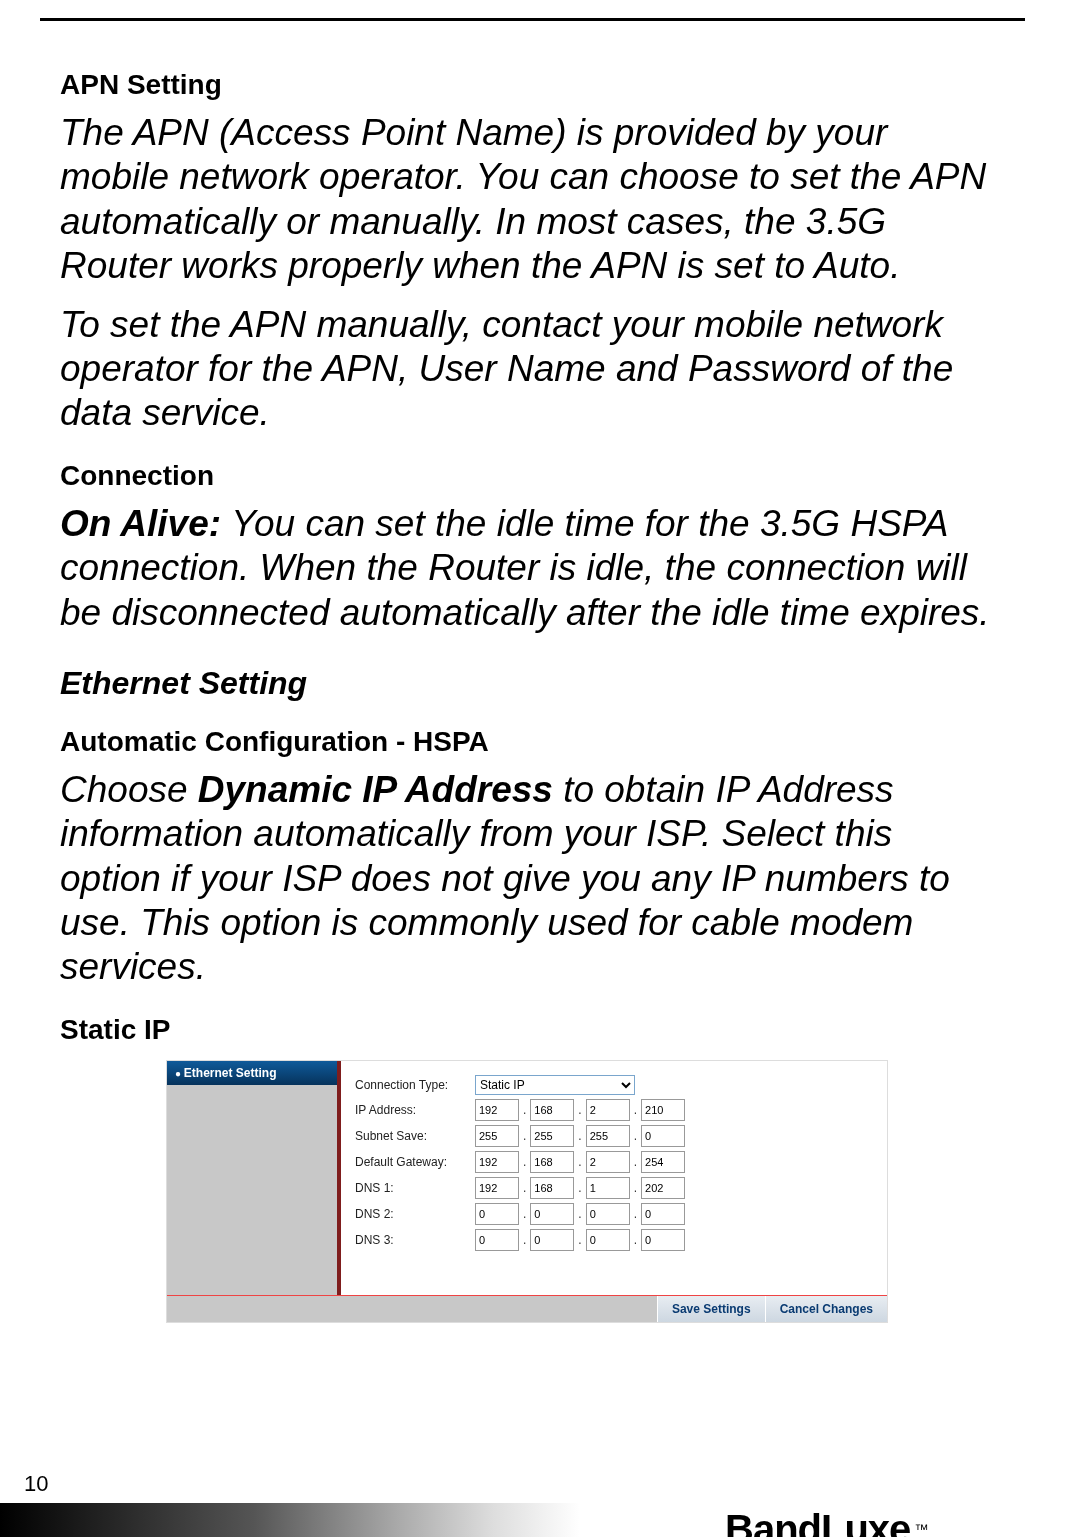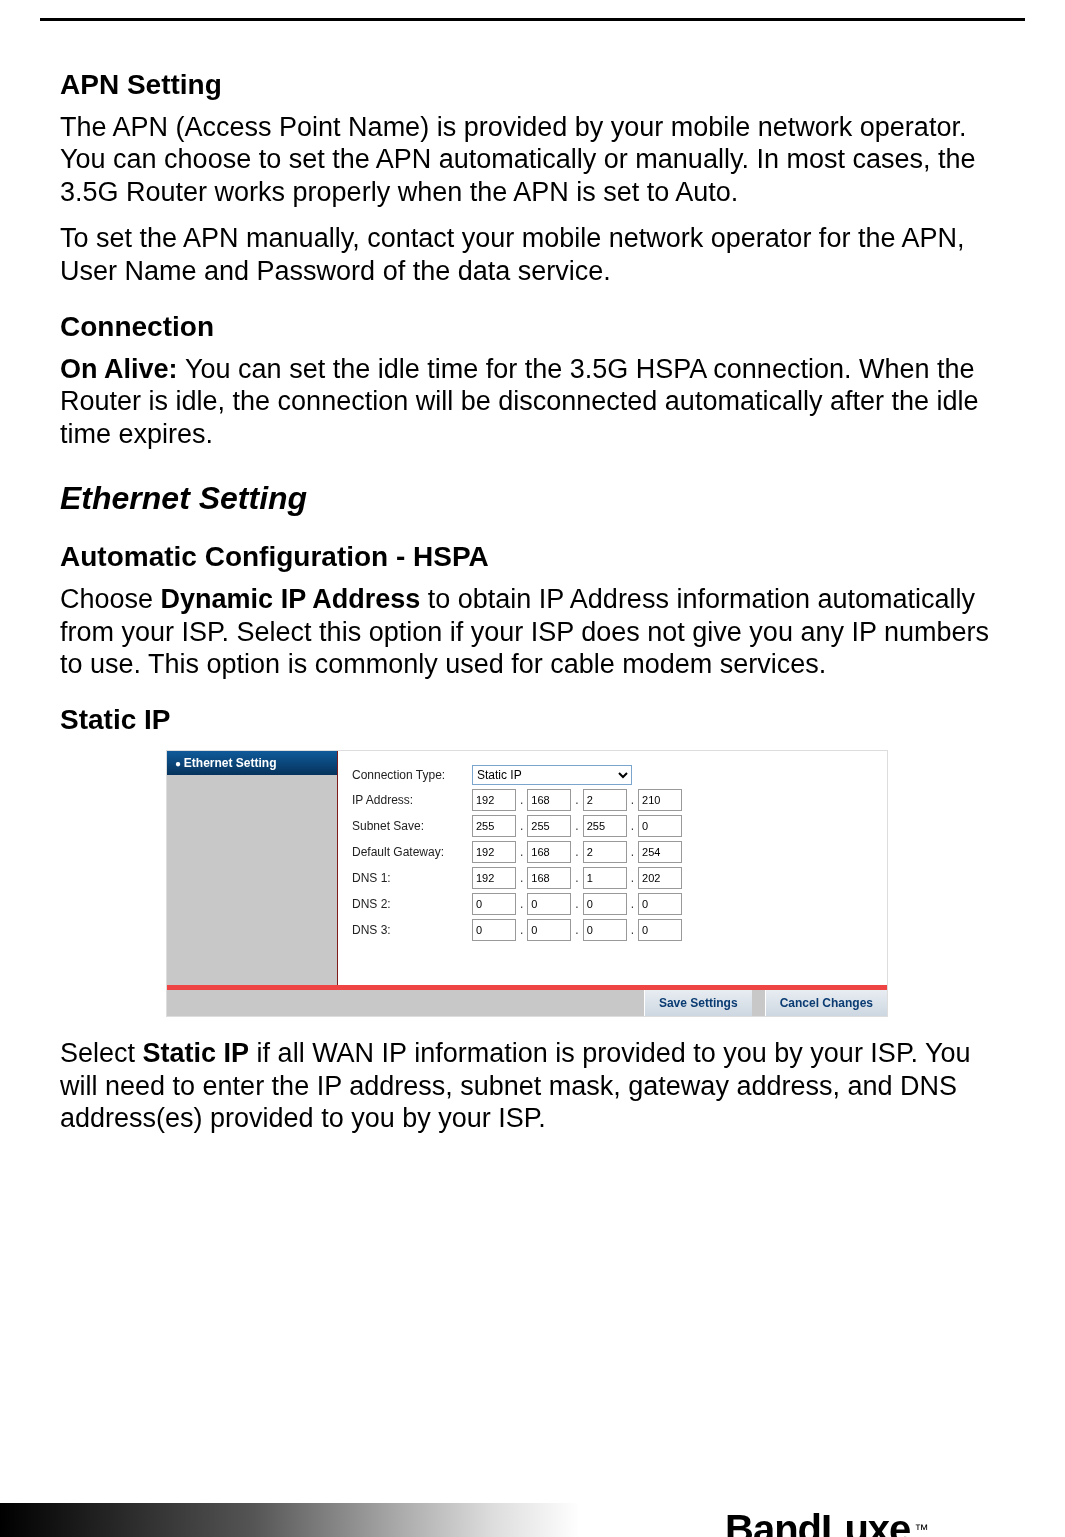--- a/index.html
+++ b/index.html
@@ -2,37 +2,37 @@
 <html><head>
 <meta charset="utf-8">
 <style>
 @page { size: 1065px 1537px; margin: 0; }
 html,body { margin:0; padding:0; font-family: Arial, Helvetica, sans-serif; background:#fff; color:#000; width:1065px; }
 .page { width:1065px; min-height:1537px; position:relative; box-sizing:border-box; padding:0; }
 .top-rule { border-top:3px solid #000; margin:18px 40px 0 40px; }
 .content { padding: 24px 71px 0 60px; }
 h3.section { font-size:28px; font-weight:bold; margin:24px 0 10px 0; }
 h2.section-main { font-size:32px; font-style:italic; font-weight:bold; margin:30px 0 18px 0; }
-p.body { font-size:27px; line-height:1.2; margin:8px 0 14px 0; }
+p.body { font-size:37px; line-height:1.2; margin:8px 0 14px 0;font-style:italic; }
 .b { font-weight:bold; }
 
 
 .router-ui { width:720px; margin:14px auto 20px auto; border:1px solid #ddd; font-size:12px; color:#333; }
 .router-body { display:flex; }
 .sidebar { width:170px; }
 .sidebar-title { background:linear-gradient(#0f5a9a,#06335c); color:#fff; font-size:12px; font-weight:bold; padding:5px 8px; }
 .sidebar-title::before { content:"● "; font-size:10px; }
 .sidebar-rest { background:#c8c8c8; height:210px; }
-.main { flex:1; padding:10px 14px; border-left:1px solid #7f1d1d; }
+.main { flex:1; padding:10px 14px; border-left:4px solid #7f1d1d; }
 .row { display:flex; align-items:center; margin:4px 0; }
 .label { width:120px; font-size:12px; color:#222; }
 .ip-input { width:36px; height:18px; font-size:11px; padding:1px 3px; border:1px solid #999; background:#fff; }
 .dot { padding:0 4px; font-size:12px; }
 select.ct { width:160px; height:20px; font-size:12px; border:1px solid #7aa6cd; background:#fff; color:#000; }
-.btn-bar { display:flex; justify-content:flex-end; background:#c8c8c8; border-top:5px solid #ef4444;gap:13px; }
+.btn-bar { display:flex; justify-content:flex-end; background:#c8c8c8; border-top:1px solid #ef4444; }
 .btn { font-size:12px; color:#0a3b72; font-weight:bold; padding:6px 14px; background:linear-gradient(#e8edf2,#cdd7e1); border-left:1px solid #fff; cursor:pointer; }
 
 
 .footer { position:absolute; bottom:0; left:0; right:0; }
 .page-num { font-size:22px; color:#000; padding:0 0 6px 24px; }
 .footer-bar { height:52px; display:flex; }
 .grad { flex:1; background:linear-gradient(to right, #000 0%, #555 35%, #aaa 55%, #ddd 68%, #fff 80%); }
 .brand { width:340px; background:#fff; display:flex; align-items:center; font-family: Arial, sans-serif; font-weight:900; font-size:40px; letter-spacing:-1px; color:#000; }
 .brand .tm { font-size:14px; font-weight:normal; vertical-align:super; margin-left:4px; }
 </style>
@@ -143,29 +143,25 @@
             <input class="ip-input" value="0" style="">
           </div>
         </div>
       </div>
       <div class="btn-bar">
         <div class="btn">Save Settings</div>
         <div class="btn">Cancel Changes</div>
       </div>
     </div>
 
-    <p class="body">
-      <span>Select </span>
-      <span class="b">Static IP</span>
-      <span> if all WAN IP information is provided to you by your ISP. You will need to enter the IP address, subnet mask, gateway address, and DNS address(es) provided to you by your ISP.</span>
-    </p>
 
   </div>
 
   <div class="footer">
+    <div class="page-num">10</div>
     <div class="footer-bar">
       <div class="grad"></div>
       <div class="brand">
         <span>BandLuxe</span>
           <span class="tm">™</span>
       </div>
     </div>
   </div>
 </div>
 

